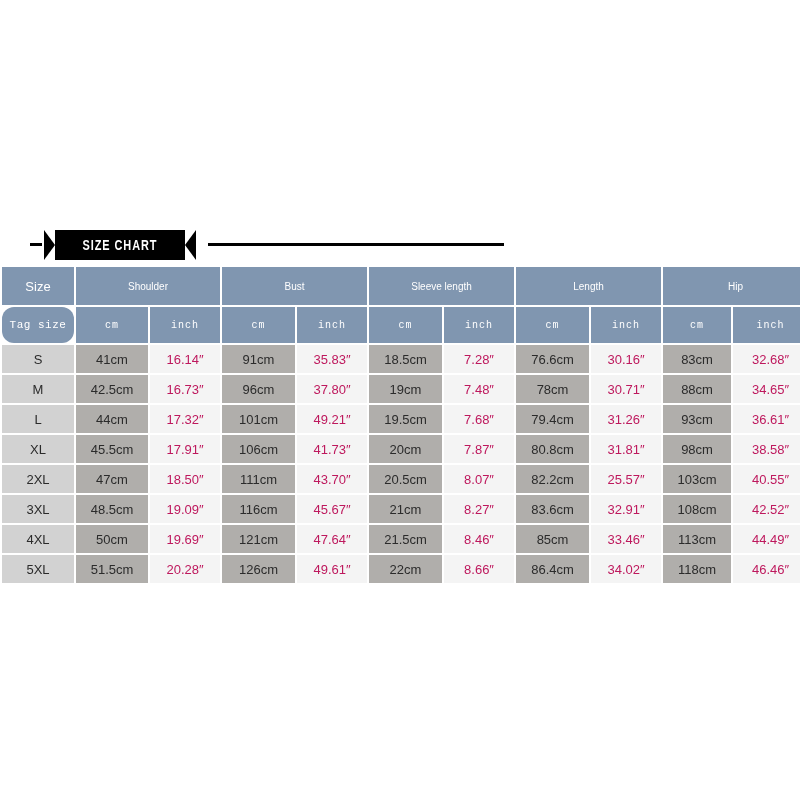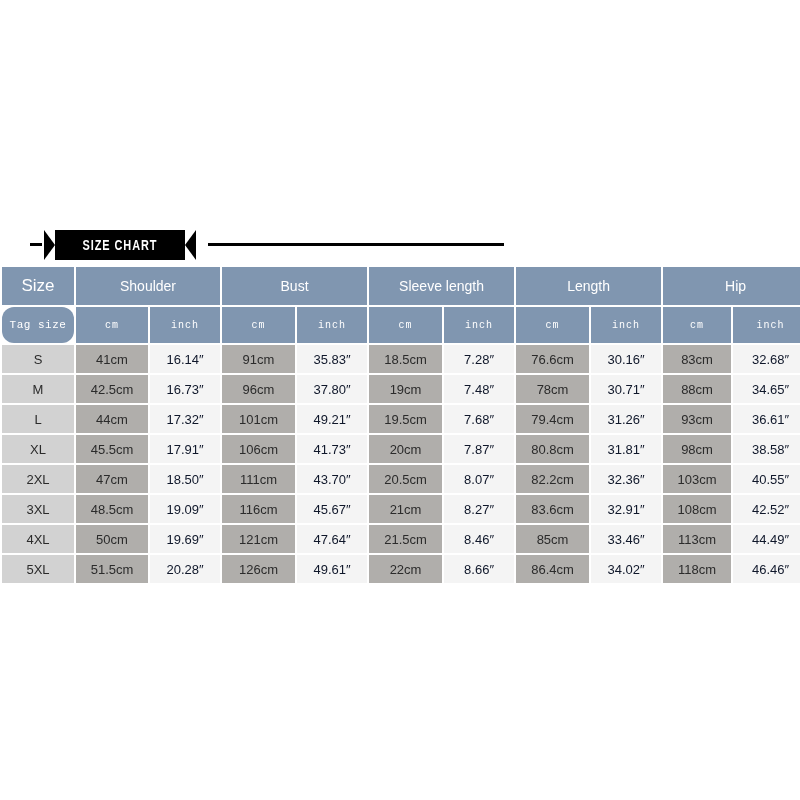--- a/index.html
+++ b/index.html
@@ -102,26 +102,26 @@
     margin: 0;
     text-align: center;
     vertical-align: middle;
     font-weight: normal;
   }
   
   .hdr {
     background: #8096b0;
     color: #ffffff;
     height: 38px;
-    font-size: 14px;
+    font-size: 10px;
     font-weight: bold;
     font-family: "Liberation Sans", sans-serif;
   }
   .hdr-size {
-    font-size: 17px;
+    font-size: 13px;
   }
   .subhdr {
     background: #8096b0;
     color: #ffffff;
     height: 36px;
     font-size: 10px;
     font-family: "Liberation Mono", monospace;
     font-weight: bold;
     letter-spacing: 1px;
   }
@@ -138,21 +138,21 @@
     font-size: 13px;
   }
   .cell-cm {
     background: #b0aeab;
     color: #2b2b2b;
     height: 28px;
     font-size: 13px;
   }
   .cell-in {
     background: #f4f4f4;
-    color: #0f172a;
+    color: #be185d;
     height: 20px;
     font-size: 13px;
   }
 </style>
 </head>
 <body>
 
 <div id="banner">
   <div class="banner-dash"></div>
   <div class="banner-bar"></div>
@@ -254,21 +254,21 @@
       </tr>
       <tr>
         <td class="cell-size">2XL</td>
         <td class="cell-cm">47cm</td>
         <td class="cell-in">18.50″</td>
         <td class="cell-cm">111cm</td>
         <td class="cell-in">43.70″</td>
         <td class="cell-cm">20.5cm</td>
         <td class="cell-in">8.07″</td>
         <td class="cell-cm">82.2cm</td>
-        <td class="cell-in">32.36″</td>
+        <td class="cell-in">25.57″</td>
         <td class="cell-cm">103cm</td>
         <td class="cell-in">40.55″</td>
       </tr>
       <tr>
         <td class="cell-size">3XL</td>
         <td class="cell-cm">48.5cm</td>
         <td class="cell-in">19.09″</td>
         <td class="cell-cm">116cm</td>
         <td class="cell-in">45.67″</td>
         <td class="cell-cm">21cm</td>

